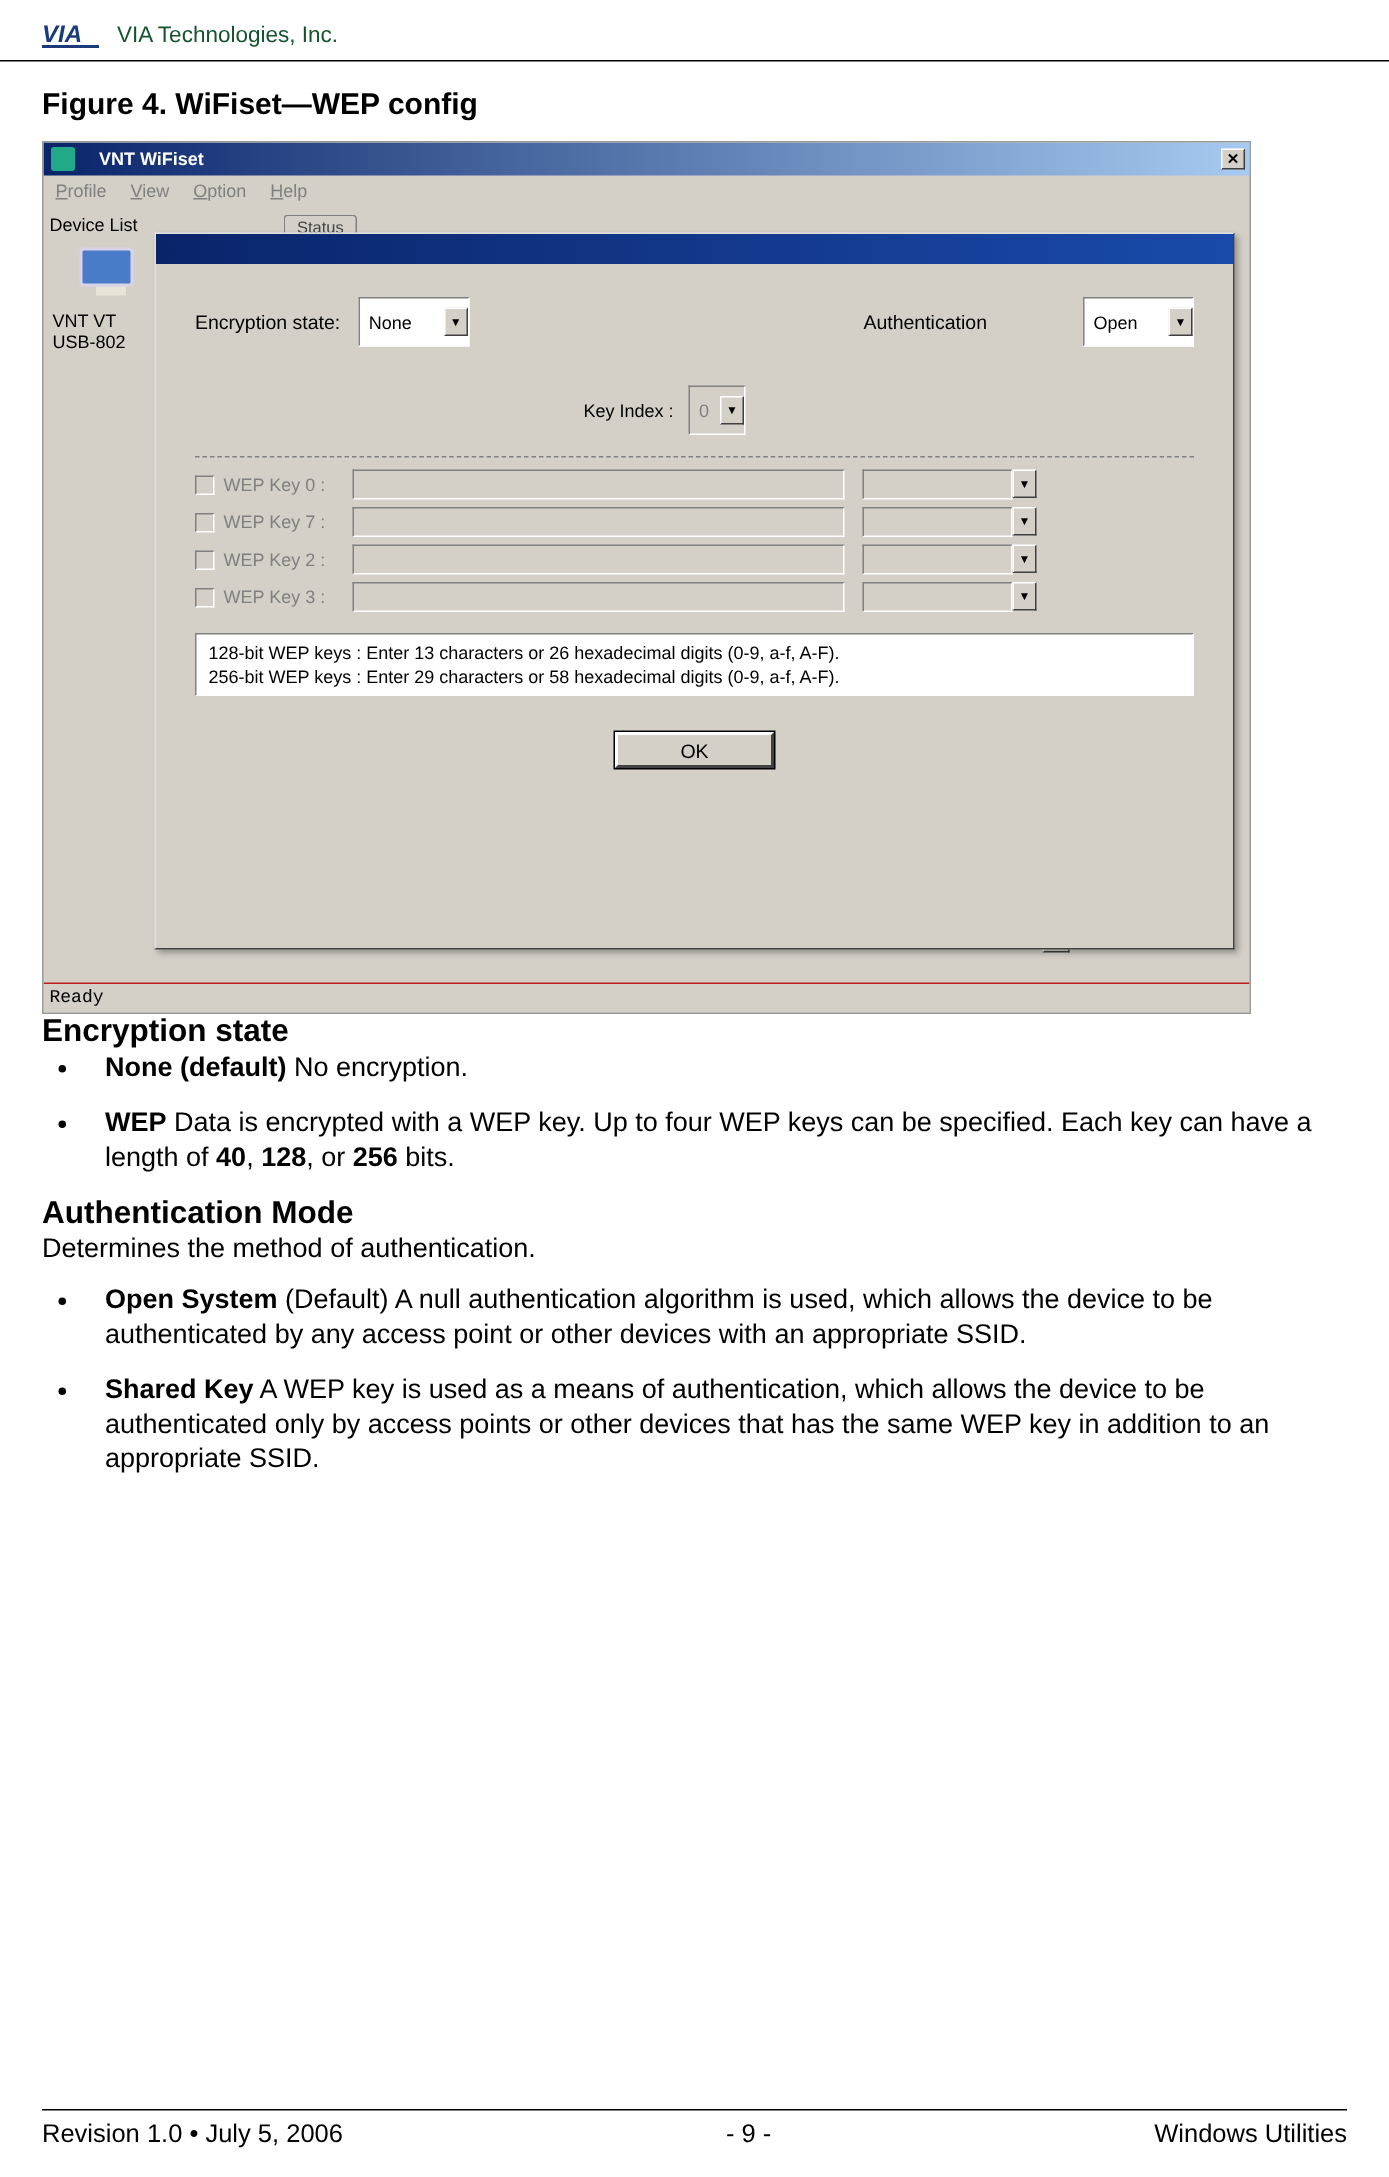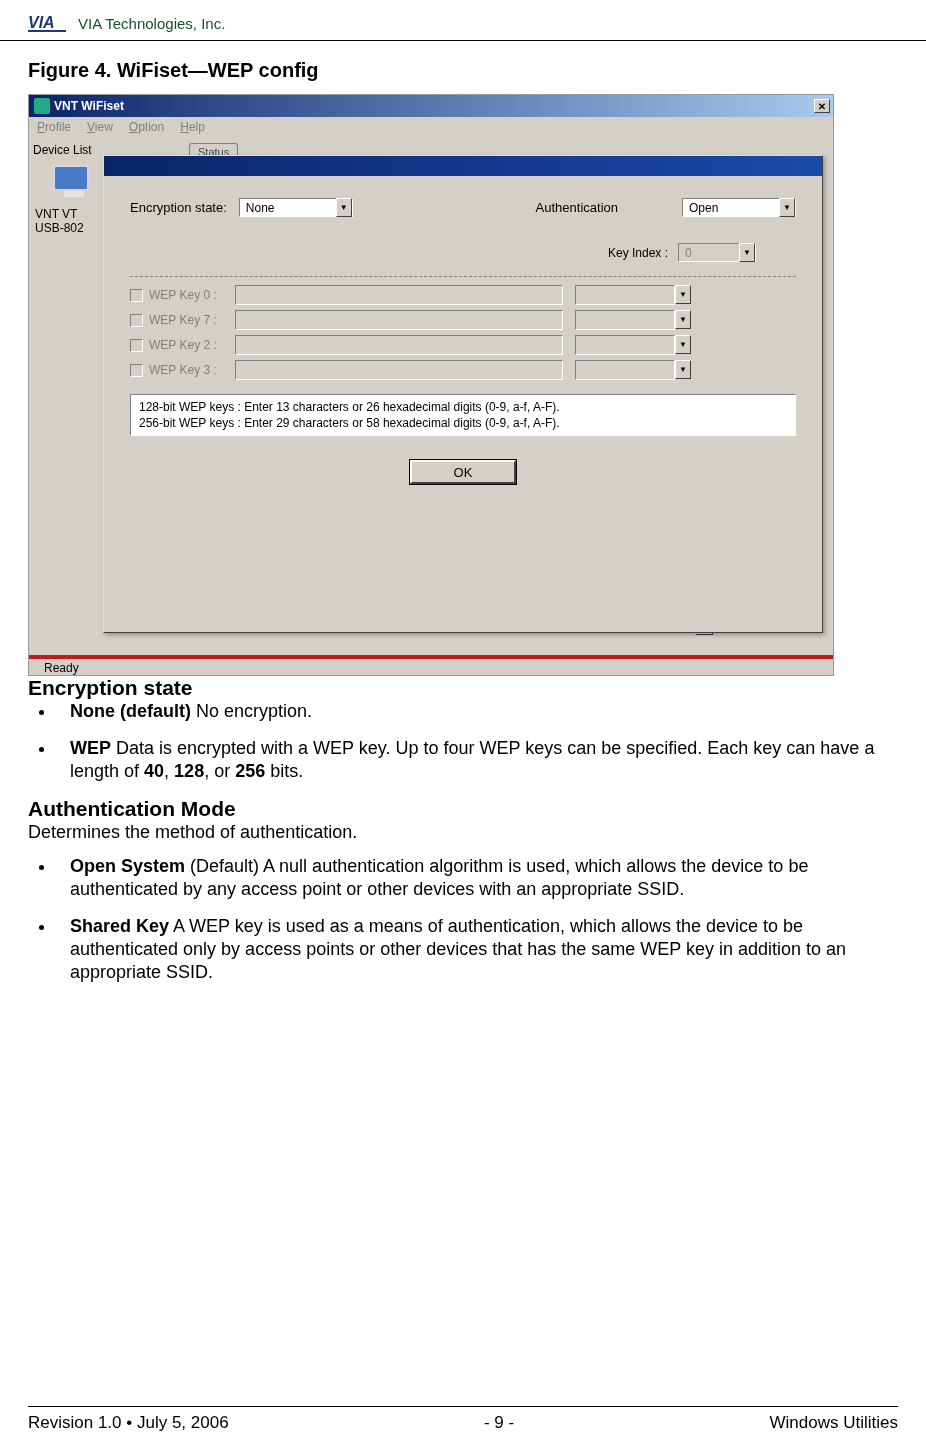--- a/index.html
+++ b/index.html
@@ -49,21 +49,21 @@
       overflow: hidden;
     }
     .titlebar {
       height: 22px;
       background: linear-gradient(to right, #0a246a, #a6caf0);
       display: flex;
       align-items: center;
       justify-content: space-between;
       padding: 0 3px;
     }
-    .titlebar-left { display: flex; align-items: center; gap: 4px; padding-left: 2px;}
+    .titlebar-left { display: flex; align-items: center; gap: 16px; padding-left: 2px;}
     .titlebar-icon {
       width: 16px; height: 16px;
       background: #2a8; border-radius: 2px;
     }
     .titlebar-text { color: #fff; font-weight: bold; font-size: 12px; }
     .close-btn {
       width: 16px; height: 14px;
       background: #d4d0c8;
       border: 1px solid;
       border-color: #fff #404040 #404040 #fff;
@@ -165,42 +165,41 @@
       align-items: center;
       gap: 12px;
       margin-bottom: 26px;
     }
     .row1 .label { font-size: 13px; }
     .combo {
       display: flex;
       background: #fff;
       border: 1px solid;
       border-color: #808080 #fff #fff #808080;
-      height: 19px;
-      align-items: center;
-      gap: 40px;
+      height: 33px;
+      align-items: center;
     }
     .combo-text {
       padding: 0 6px;
       font-size: 12px;
       min-width: 56px;
     }
     .combo-btn {
       width: 16px; height: 19px;
       background: #d4d0c8;
       border: 1px solid;
       border-color: #fff #404040 #404040 #fff;
       display: flex; align-items: center; justify-content: center;
       font-size: 8px;
     }
     .combo.disabled { background: #d4d0c8; }
     .combo.disabled .combo-text { color: #808080; }
     .row2 {
       display: flex;
-      justify-content: flex-end;
+      justify-content: center;
       align-items: center;
       gap: 10px;
       margin-bottom: 14px;
       padding-right: 40px;
     }
     .headers {
       display: flex;
       font-size: 12px;
       margin-bottom: 4px;
     }
@@ -268,24 +267,25 @@
       width: 106px; height: 24px;
       display: flex; align-items: center; justify-content: center;
       font-size: 13px;
       cursor: pointer;
     }
     .statusbar {
       position: absolute;
       bottom: 0; left: 0; right: 0;
       height: 20px;
       background: #d4d0c8;
-      border-top: 4px solid #b91c1c;
-      padding-left: 15px;
+      border-top: 1px solid #b91c1c;
+      padding-left: 4px;
       line-height: 18px;
       font-size: 12px;
+      font-family: Liberation Mono, monospace;
     }
     .section-heading {
       font-size: 21px;
       font-weight: bold;
       margin-top: 0;
     }
     .section-desc {
       font-size: 18px;
       margin-bottom: 12px;
       line-height: 22px;

